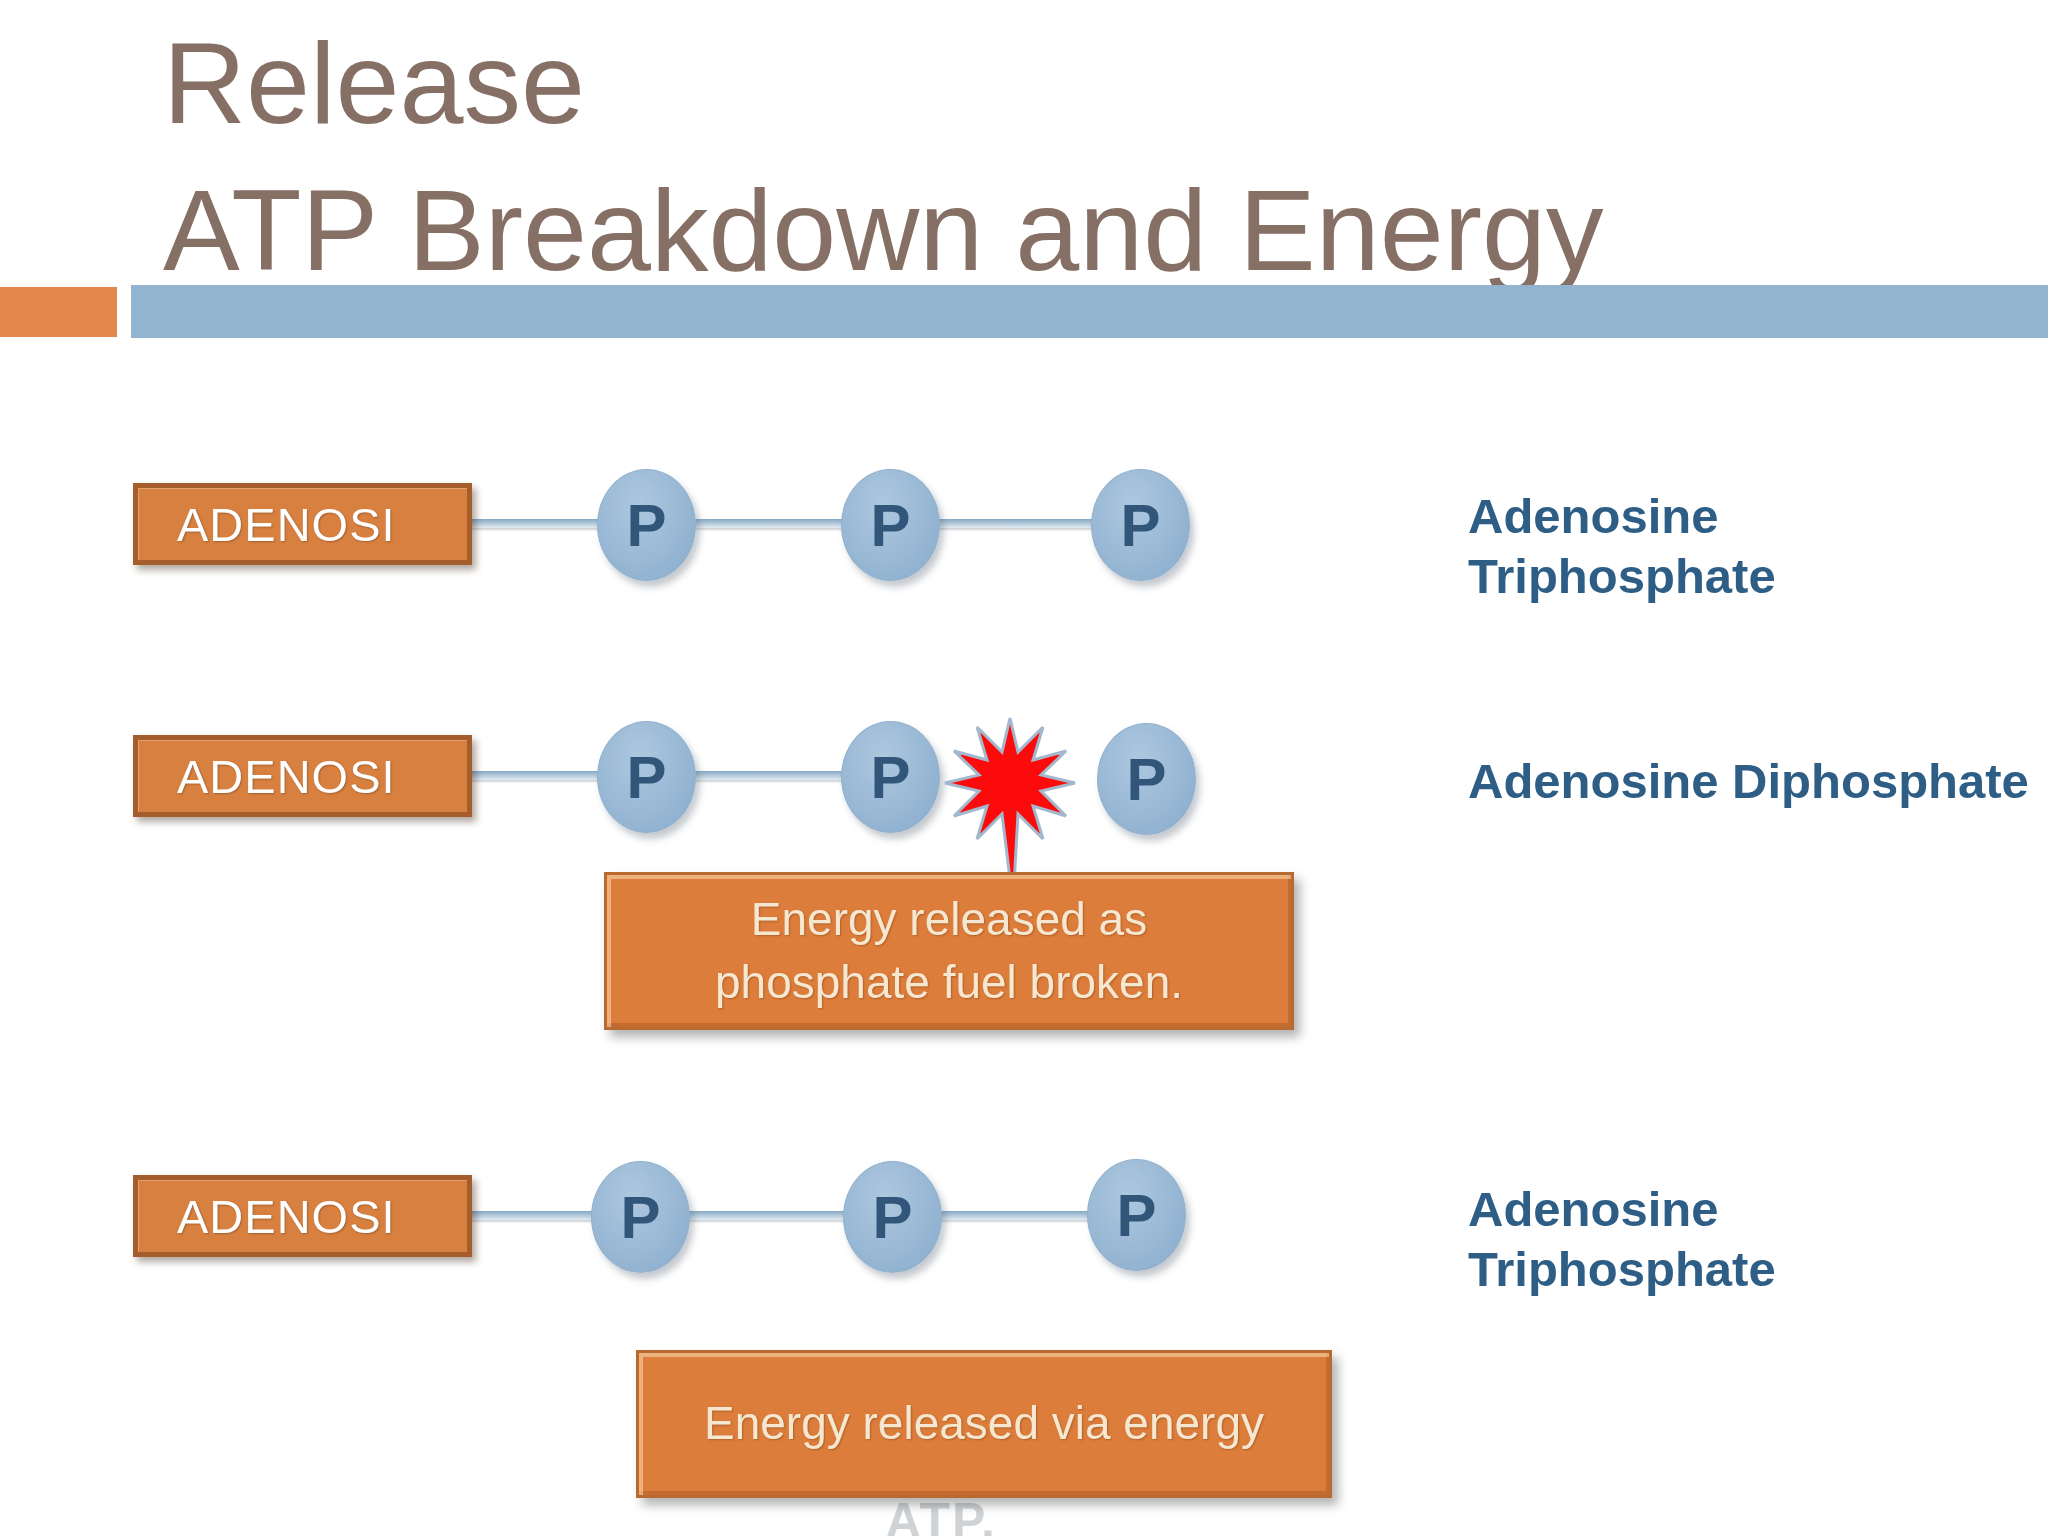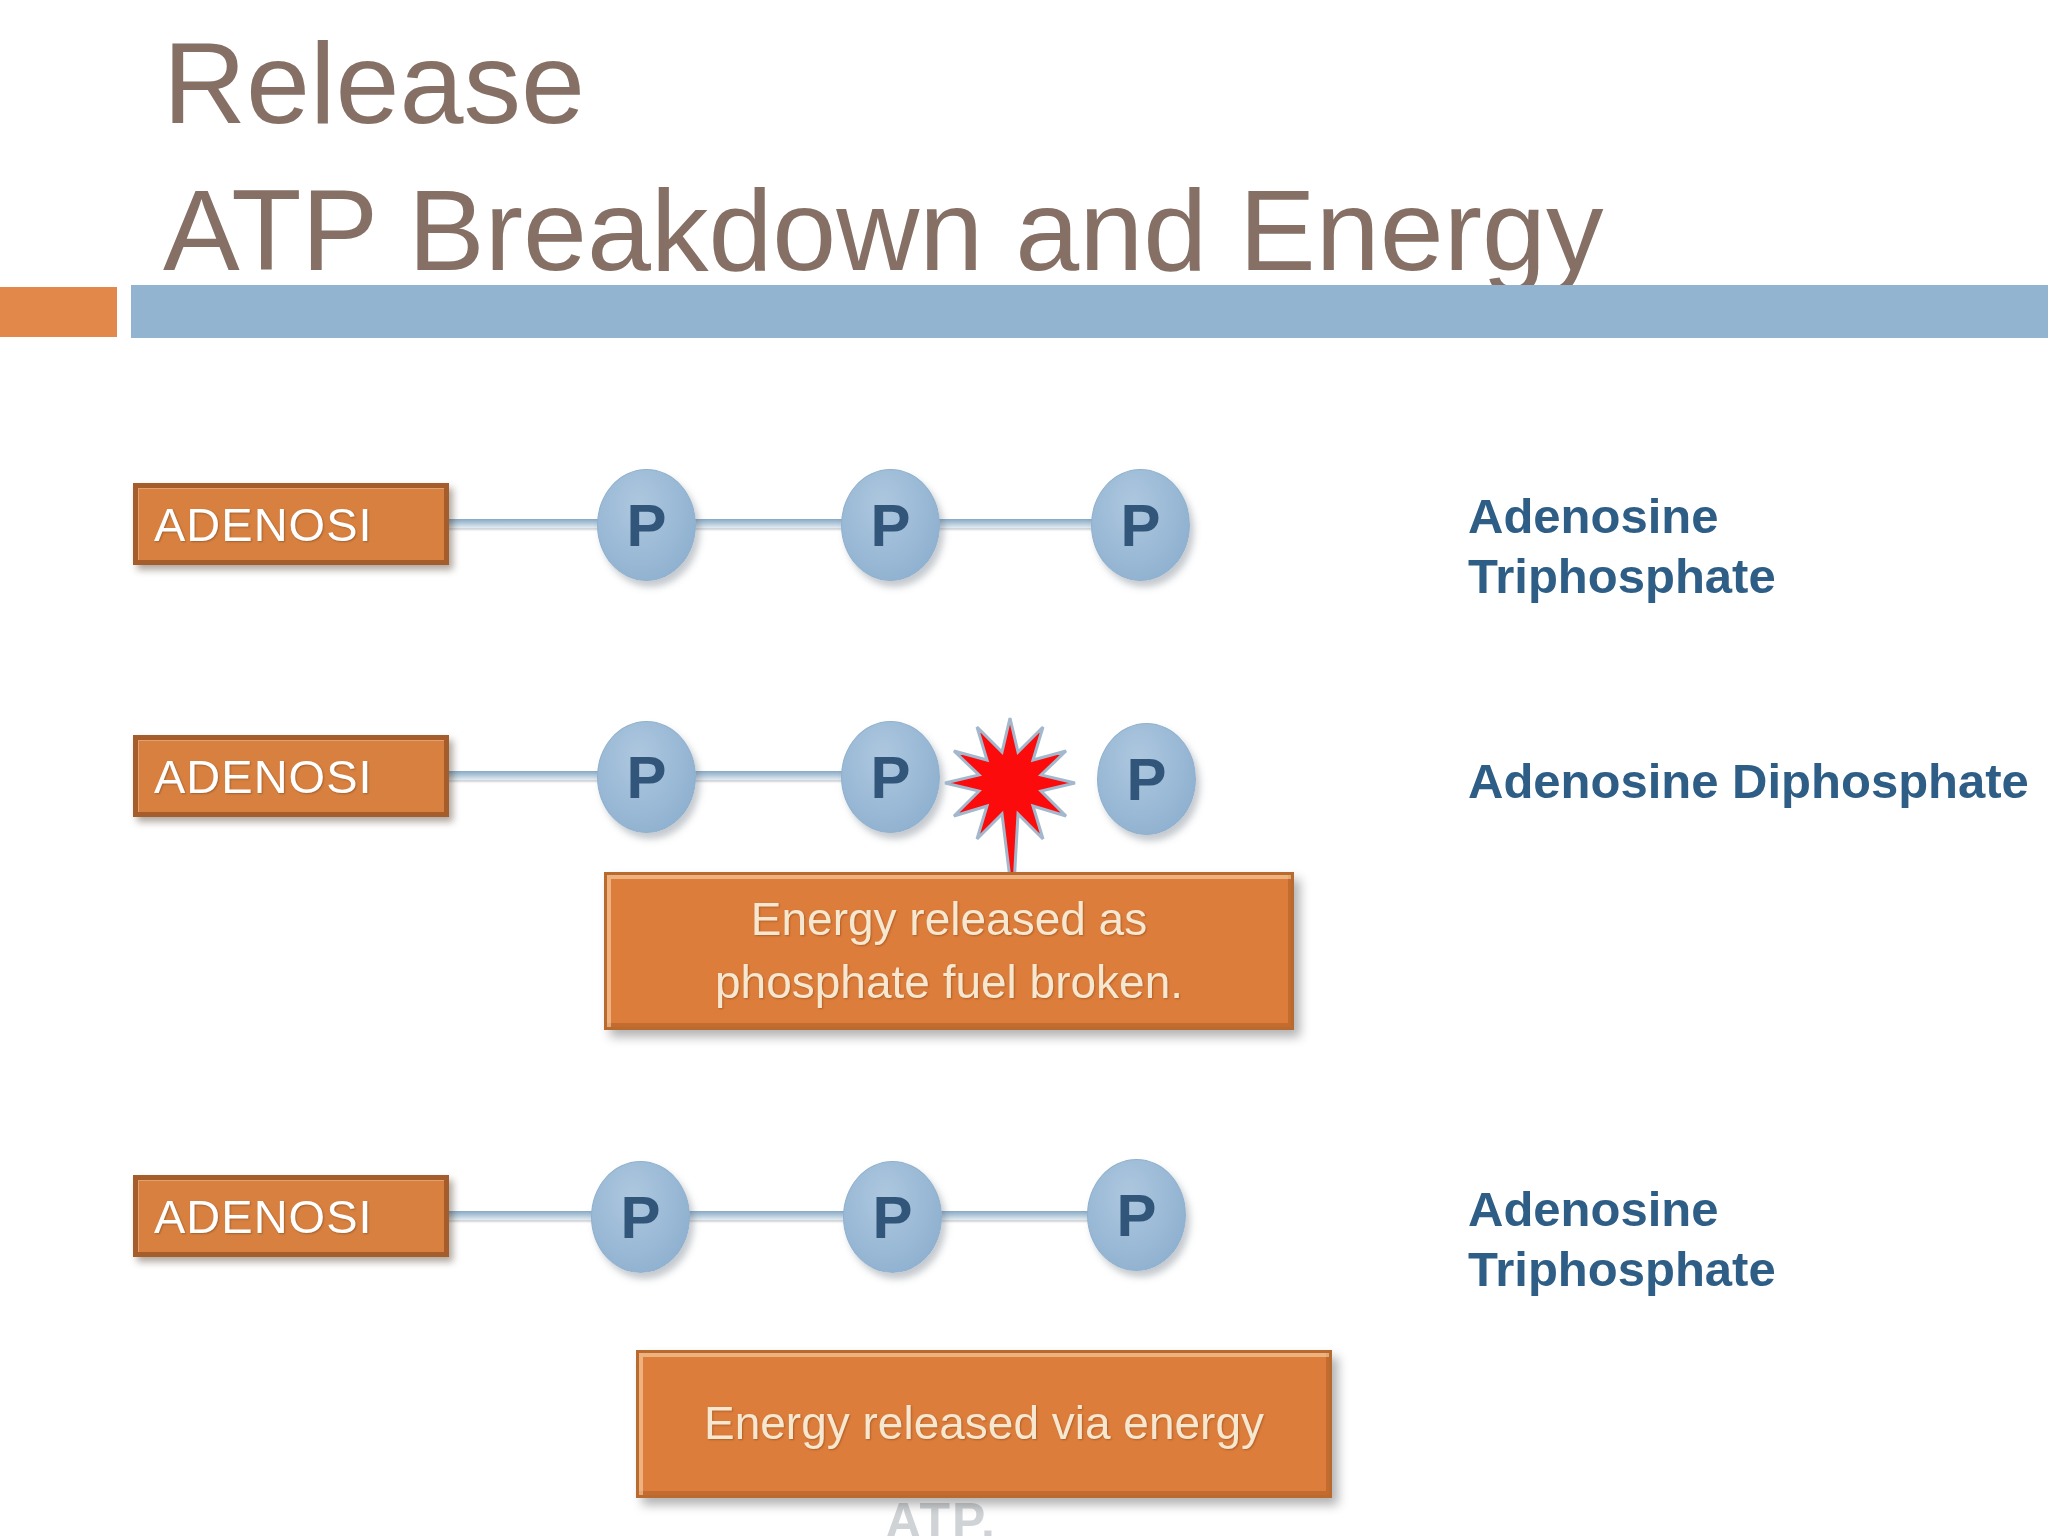--- a/index.html
+++ b/index.html
@@ -15,21 +15,21 @@
   }
   
   .divider-orange{position:absolute;left:0;top:287px;width:117px;height:50px;background:#e2884a;}
   .divider-blue{position:absolute;left:131px;top:285px;width:1917px;height:53px;background:#92b4d0;}
   
   .adenosi-box{
     position:absolute;left:133px;width:290px;height:72px;
     background:#d8803f;border:5px solid #a55d2b;
     box-shadow:4px 5px 7px rgba(60,40,20,.40), inset 1px 1px 0 rgba(255,255,255,.25);
     color:#ffffff;font-size:47px;display:flex;align-items:center;
-    padding-left:16px;letter-spacing:1px;
+    padding-left:39px;letter-spacing:1px;
     text-shadow:1px 1px 2px rgba(0,0,0,.25);
   }
   .bond-line{
     position:absolute;height:9px;border-radius:4px;
     background:linear-gradient(#86a8c4,#b9cddd 55%,#e3ecf2);
     box-shadow:0 2px 2px rgba(120,130,140,.35);
   }
   .p-node{
     position:absolute;width:97px;height:110px;border-radius:50%;
     background:radial-gradient(ellipse at 42% 32%, #aec7df 0%, #98b8d5 55%, #87a9c9 100%);

